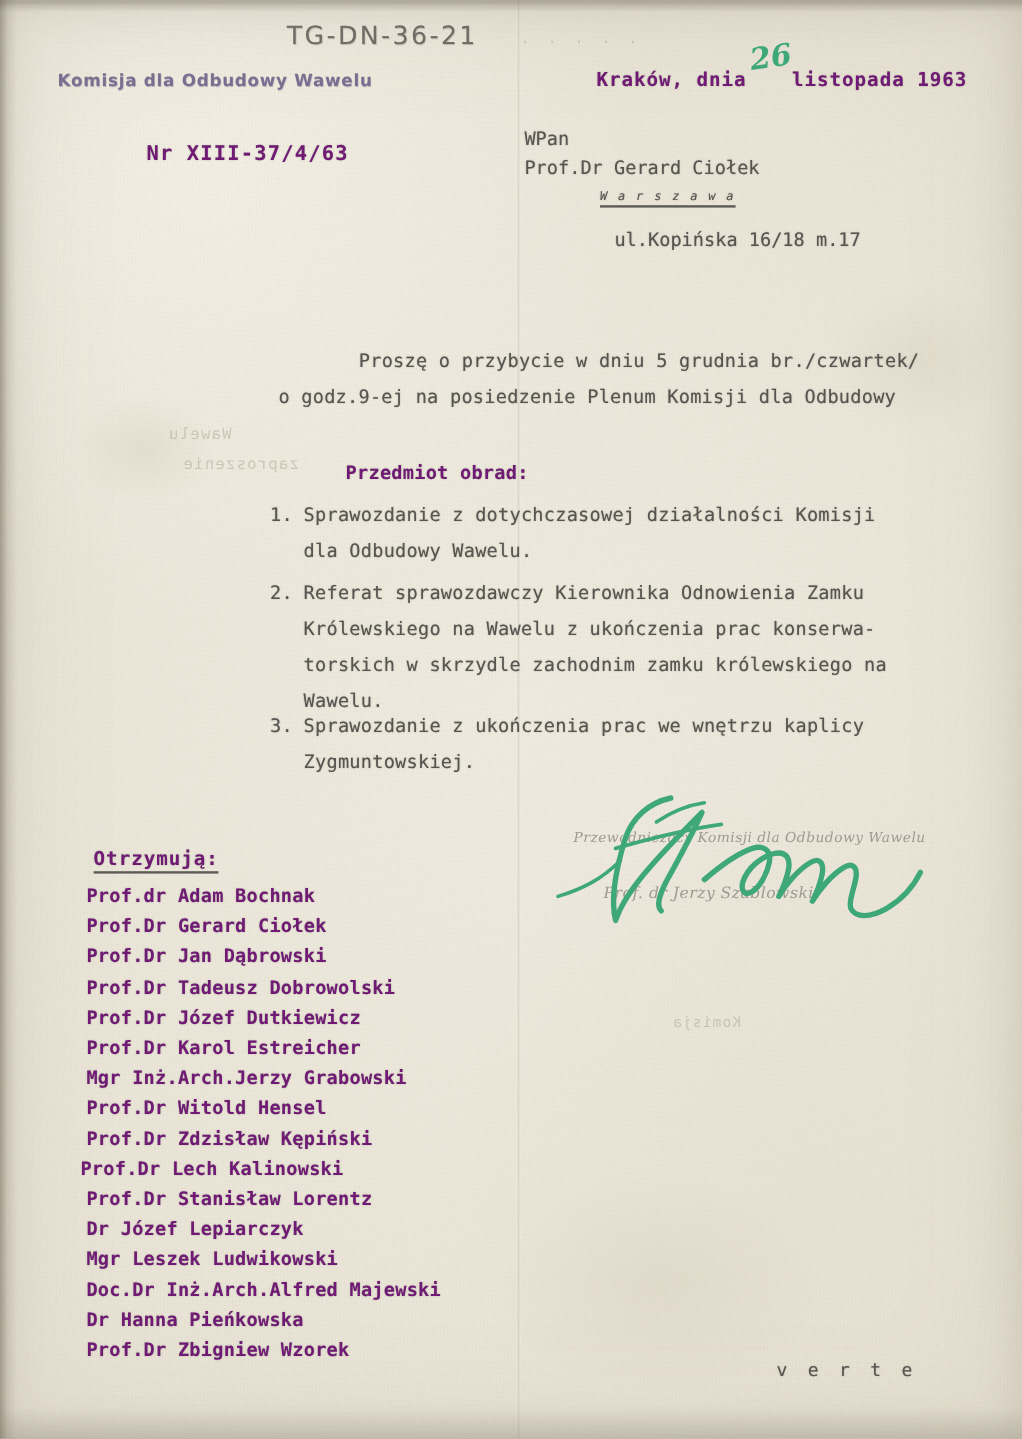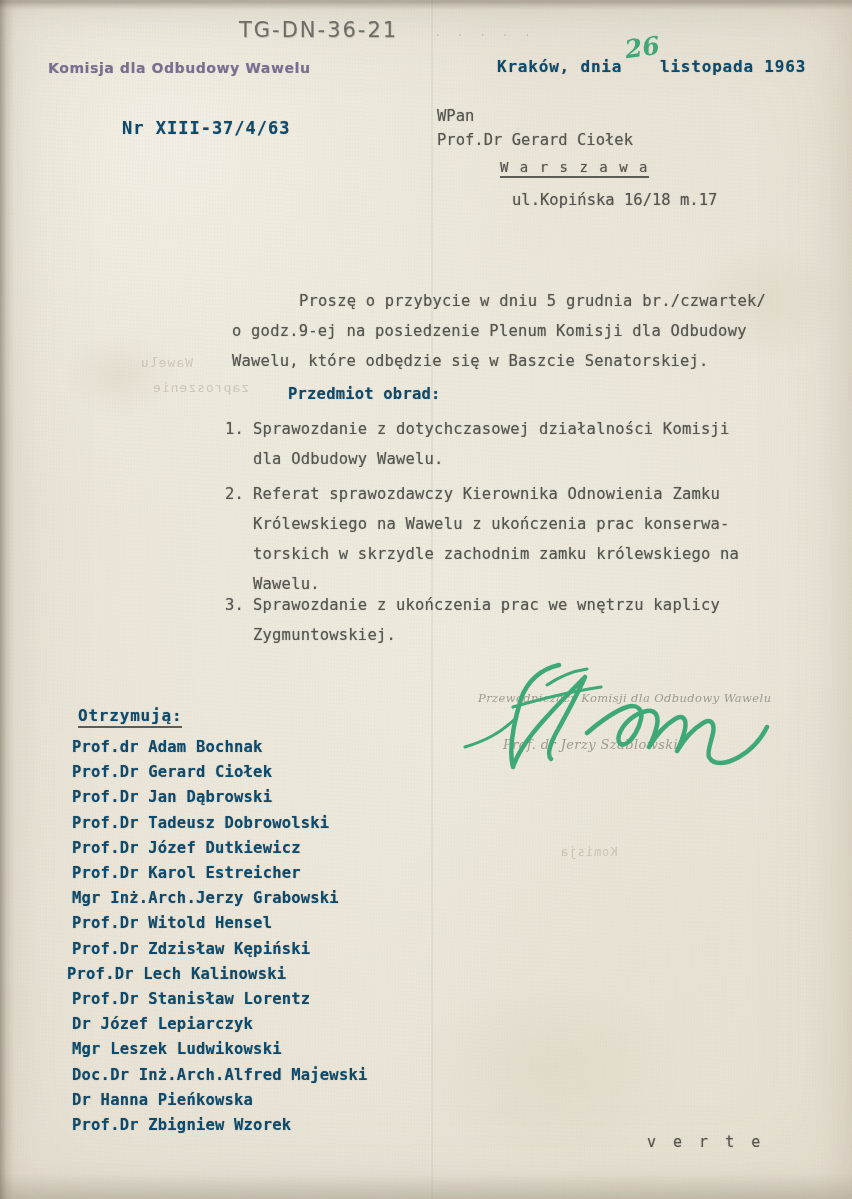--- a/index.html
+++ b/index.html
@@ -82,21 +82,21 @@
   }
 
   
   .tw {                       
     position: absolute;
     white-space: pre;
     font-family: "DejaVu Sans Mono", "Liberation Mono", monospace;
     color: #56554f;
     text-shadow: 0 0 1.1px rgba(86,85,79,.55);
   }
-  .tw-bold { font-weight: bold; color: #0c4a6e; }
+  .tw-bold { font-weight: bold; color: #701a75; }
 
   .underline-type {
     border-bottom: 2px solid #5d5c55;
     padding-bottom: 1px;
   }
 
   
   .stamp-head {
     position: absolute;
     white-space: pre;
@@ -183,26 +183,25 @@
   <div class="stamp-head" style="left:48px;top:60px;font-size:14px;">Komisja dla Odbudowy Wawelu</div>
 
   <div class="tw tw-bold" style="left:497px;top:57px;font-size:16px;letter-spacing:.8px;">Kraków, dnia</div>
   <div class="green-ink" style="left:625px;top:33px;font-size:25px;transform:rotate(-8deg);">26</div>
   <div class="tw tw-bold" style="left:660px;top:57px;font-size:16px;letter-spacing:.8px;">listopada 1963</div>
 
   <div class="tw tw-bold" style="left:122px;top:118px;font-size:17px;letter-spacing:1px;">Nr XIII-37/4/63</div>
 
   <div class="tw" style="left:437px;top:107px;font-size:15.5px;">WPan</div>
   <div class="tw" style="left:437px;top:131px;font-size:15.5px;">Prof.Dr Gerard Ciołek</div>
-  <div class="tw underline-type" style="left:500px;top:159px;font-size:14px;letter-spacing:1.5px;">W a r s z a w a</div>
+  <div class="tw underline-type" style="left:500px;top:159px;font-size:10px;letter-spacing:1.5px;font-style:italic;">W a r s z a w a</div>
   <div class="tw" style="left:512px;top:191px;font-size:15.5px;">ul.Kopińska 16/18 m.17</div>
 
   <div class="tw body-line" style="left:288px;top:292px;margin-left:11px;">Proszę o przybycie w dniu 5 grudnia br./czwartek/</div>
   <div class="tw body-line" style="left:232px;top:322px;">o godz.9-ej na posiedzenie Plenum Komisji dla Odbudowy</div>
-  <div class="tw body-line" style="left:232px;top:352px;">Wawelu, które odbędzie się w Baszcie Senatorskiej.</div>
 
   <div class="tw tw-bold body-line" style="left:288px;top:385px;">Przedmiot obrad:</div>
 
   <div class="tw body-line" style="left:225px;top:420px;">1.</div>
   <div class="tw body-line" style="left:253px;top:420px;">Sprawozdanie z dotychczasowej działalności Komisji</div>
   <div class="tw body-line" style="left:253px;top:450px;">dla Odbudowy Wawelu.</div>
 
   <div class="tw body-line" style="left:225px;top:485px;">2.</div>
   <div class="tw body-line" style="left:253px;top:485px;">Referat sprawozdawczy Kierownika Odnowienia Zamku</div>
   <div class="tw body-line" style="left:253px;top:545px;">torskich w skrzydle zachodnim zamku królewskiego na</div>

